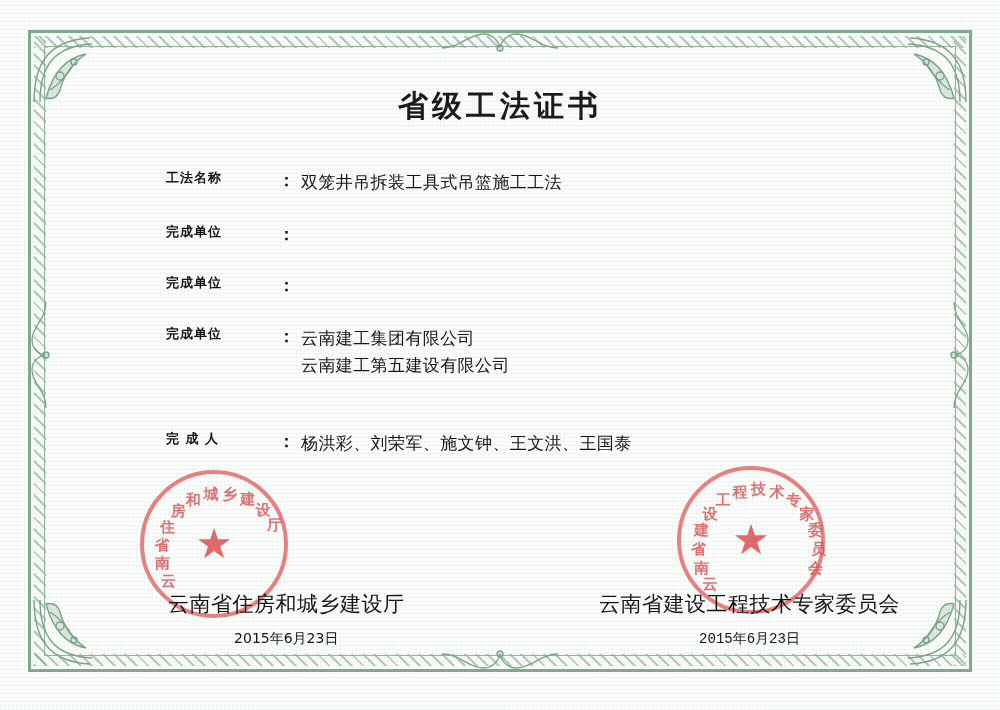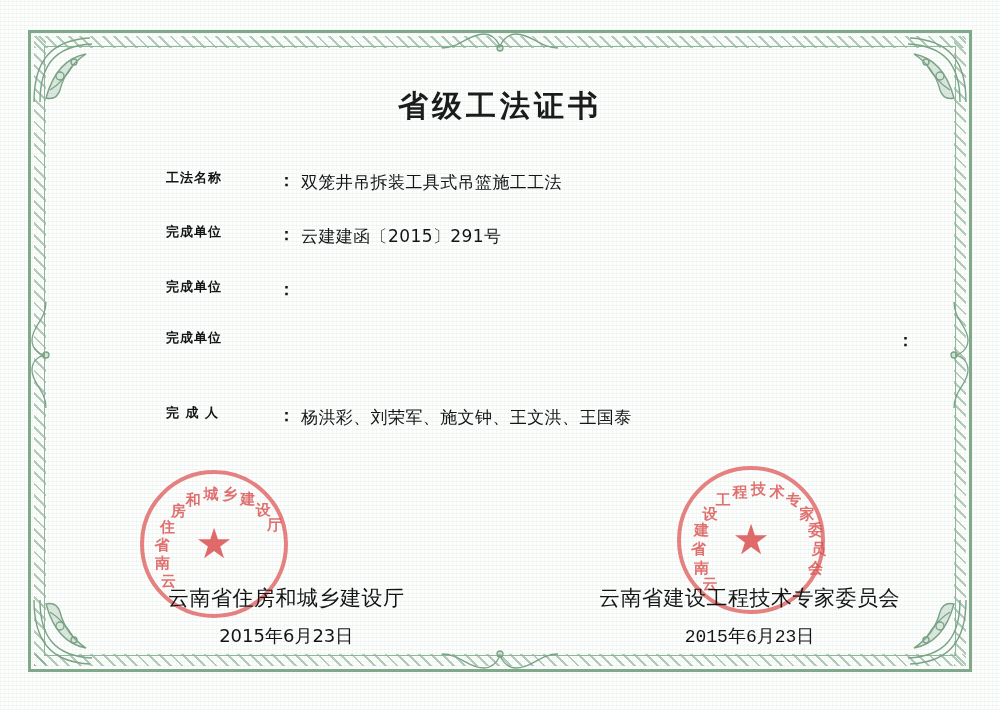--- a/index.html
+++ b/index.html
@@ -177,21 +177,21 @@
     position: absolute;
     font-family: "DejaVu Sans", sans-serif;
     color: #141414;
   }
   .sign-org {
     font-size: 21px;
     letter-spacing: 0.5px;
     white-space: nowrap;
   }
   .sign-date {
-    font-size: 18px;
+    font-size: 14px;
     margin-top: 12px;
     text-align: center;
     white-space: nowrap;
   }
   #sign-left { left: 168px; bottom: 62px; }
   #sign-right { right: 100px; bottom: 62px; font-family: Liberation Mono, monospace; }
   #sign-right .sign-date { text-align: center; }
 </style>
 </head>
 <body>
@@ -279,31 +279,34 @@
 
       <div class="field-row">
         <div class="field-label">工法名称</div>
         <div class="field-colon">：</div>
         <div class="field-value">双笼井吊拆装工具式吊篮施工工法</div>
       </div>
 
       <div class="field-row">
         <div class="field-label">完成单位</div>
         <div class="field-colon">：</div>
-        <div class="field-value">云建建函〔2015〕291号</div>
       </div>
 
       <div class="field-row">
         <div class="field-label">完成单位</div>
         <div class="field-colon">：</div>
       </div>
 
       <div class="field-row row-units">
         <div class="field-label">完成单位</div>
         <div class="field-colon">：</div>
+        <div class="field-value">
+          <span>云南建工集团有限公司</span>
+          <span class="line2">云南建工第五建设有限公司</span>
+        </div>
       </div>
 
       <div class="field-row row-persons">
         <div class="field-label">完 成 人</div>
         <div class="field-colon">：</div>
         <div class="field-value">杨洪彩、刘荣军、施文钟、王文洪、王国泰</div>
       </div>
 
     </div>
   </div>

